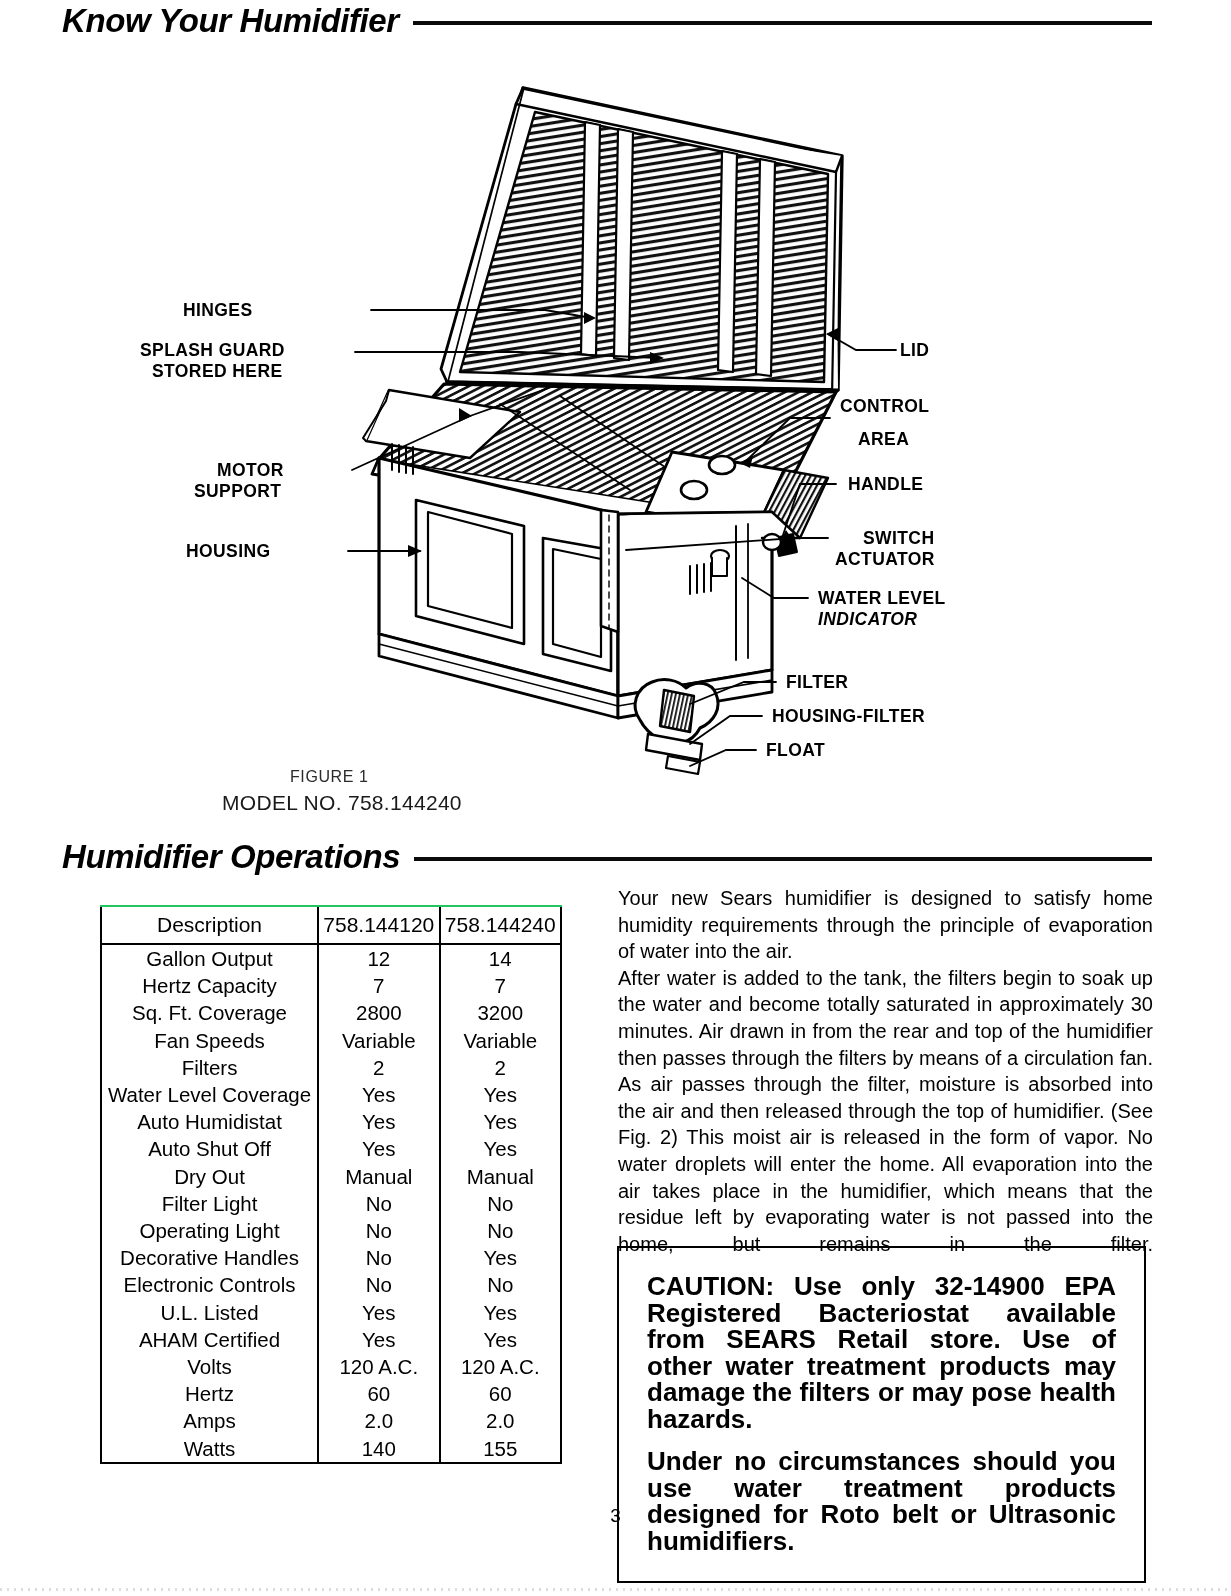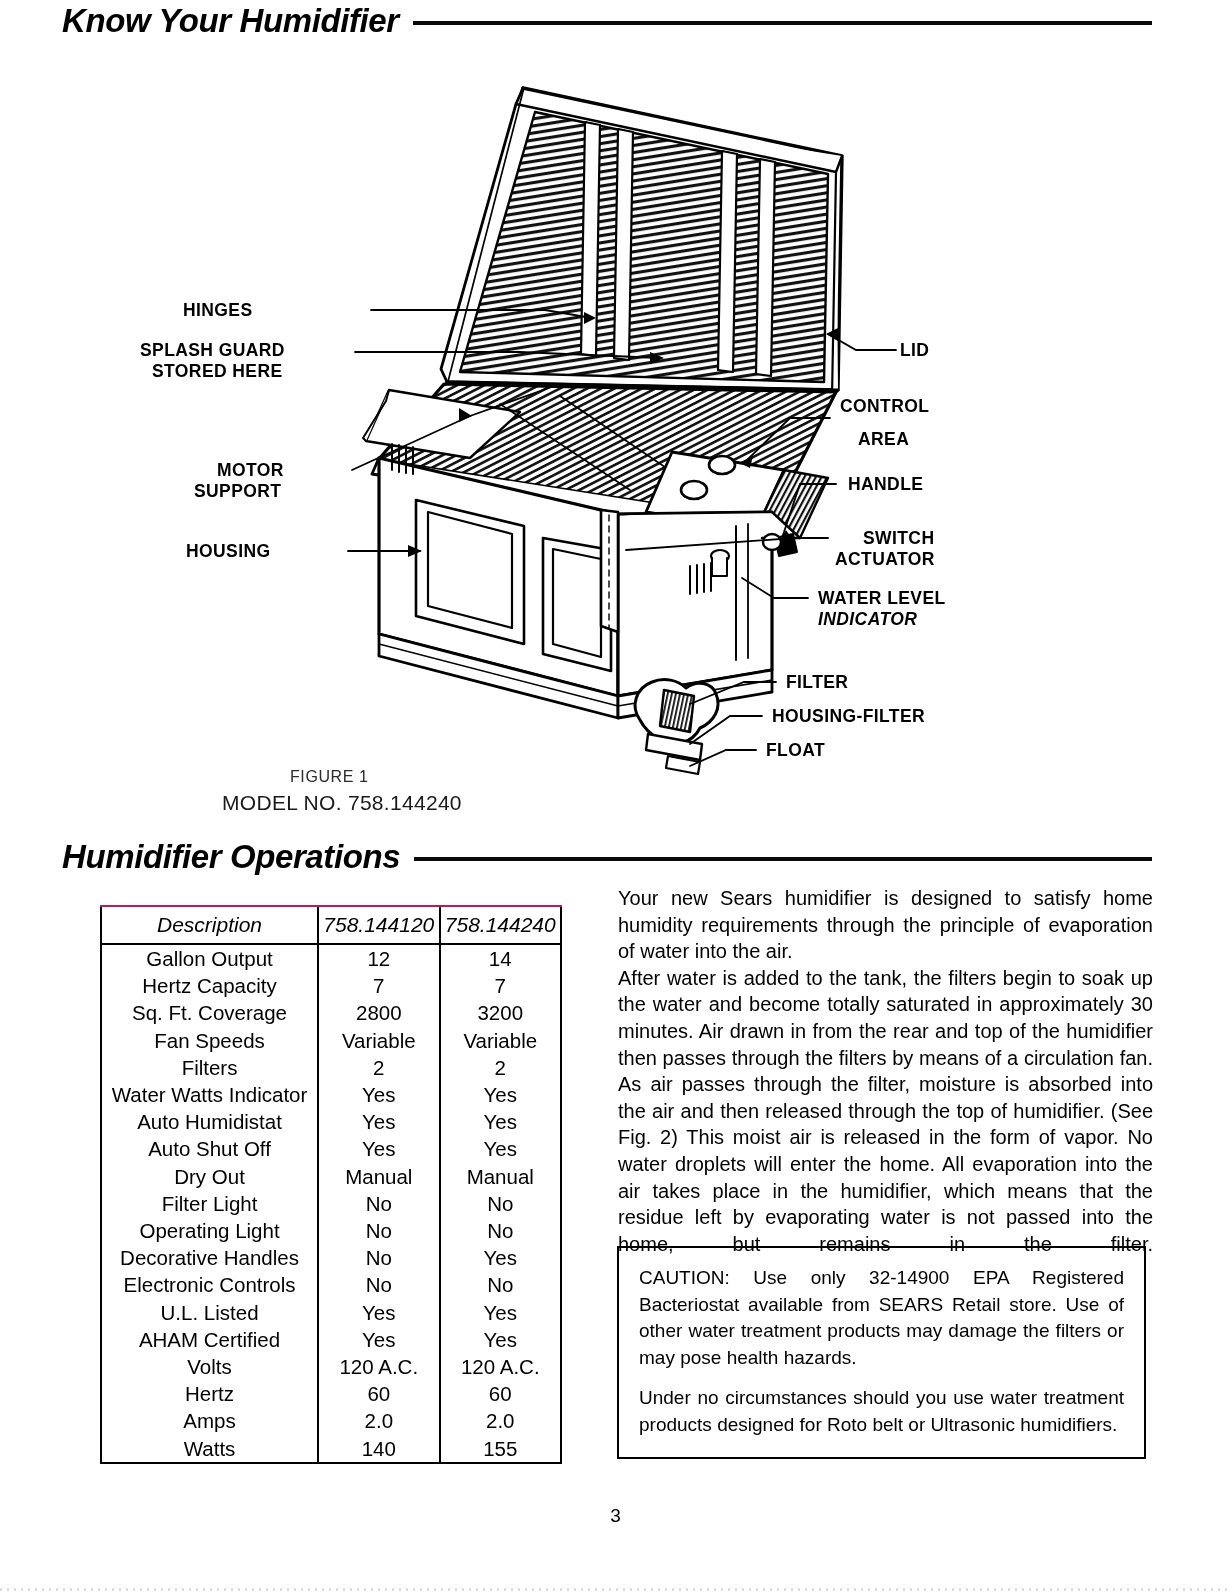--- a/index.html
+++ b/index.html
@@ -95,21 +95,21 @@
   table.spec .c-a    { width: 120px; }
   table.spec .c-b    { width: 120px; }
 
   table.spec thead td {
     height: 36px;
     line-height: 36px;
     font-size: 21px;
   }
   
   table.spec { border-left: 2px solid #000; border-right: 2px solid #000; }
-  table.spec thead tr td { border-top: 2px solid #be185d; font-style: italic; }
+  table.spec thead tr td { border-top: 2px solid #22c55e; }
   table.spec thead tr td.c-a,
   table.spec thead tr td.c-b { border-left: 2px solid #000; }
   table.spec tbody tr td.c-a,
   table.spec tbody tr td.c-b { border-left: 2px solid #000; }
   table.spec thead tr td { border-bottom: 2px solid #000; }
   table.spec tbody tr:first-child td { border-top: 1px solid #555; }
   table.spec tbody tr:last-child td  { border-bottom: 2px solid #000; margin-top: 6px; }
 
   
   #body-col {
@@ -132,23 +132,23 @@
   #caution-box {
     position: absolute;
     left: 617px;
     top: 1246px;
     width: 529px;
     border: 2px solid #000;
     padding: 9px 12px 11px 12px;
     box-sizing: border-box;
   }
   #caution-box p {
-    margin: 8px;
-    font-size: 19px;
-    font-weight: normal;
+    margin: 16px;
+    font-size: 26px;
+    font-weight: bold;
     line-height: 26.5px;
     text-align: justify;
   }
   #caution-box p + p { margin-top: 14px; }
 
   
   #page-number {
     position: absolute;
     left: 0; right: 0;
     top: 1505px;
@@ -401,21 +401,21 @@
           <td class="c-desc">Fan Speeds</td>
           <td class="c-a">Variable</td>
           <td class="c-b">Variable</td>
         </tr>
         <tr>
           <td class="c-desc">Filters</td>
           <td class="c-a">2</td>
           <td class="c-b">2</td>
         </tr>
         <tr>
-          <td class="c-desc">Water Watts Indicator</td>
+          <td class="c-desc">Water Level Coverage</td>
           <td class="c-a">Yes</td>
           <td class="c-b">Yes</td>
         </tr>
         <tr>
           <td class="c-desc">Auto Humidistat</td>
           <td class="c-a">Yes</td>
           <td class="c-b">Yes</td>
         </tr>
         <tr>
           <td class="c-desc">Auto Shut Off</td>

